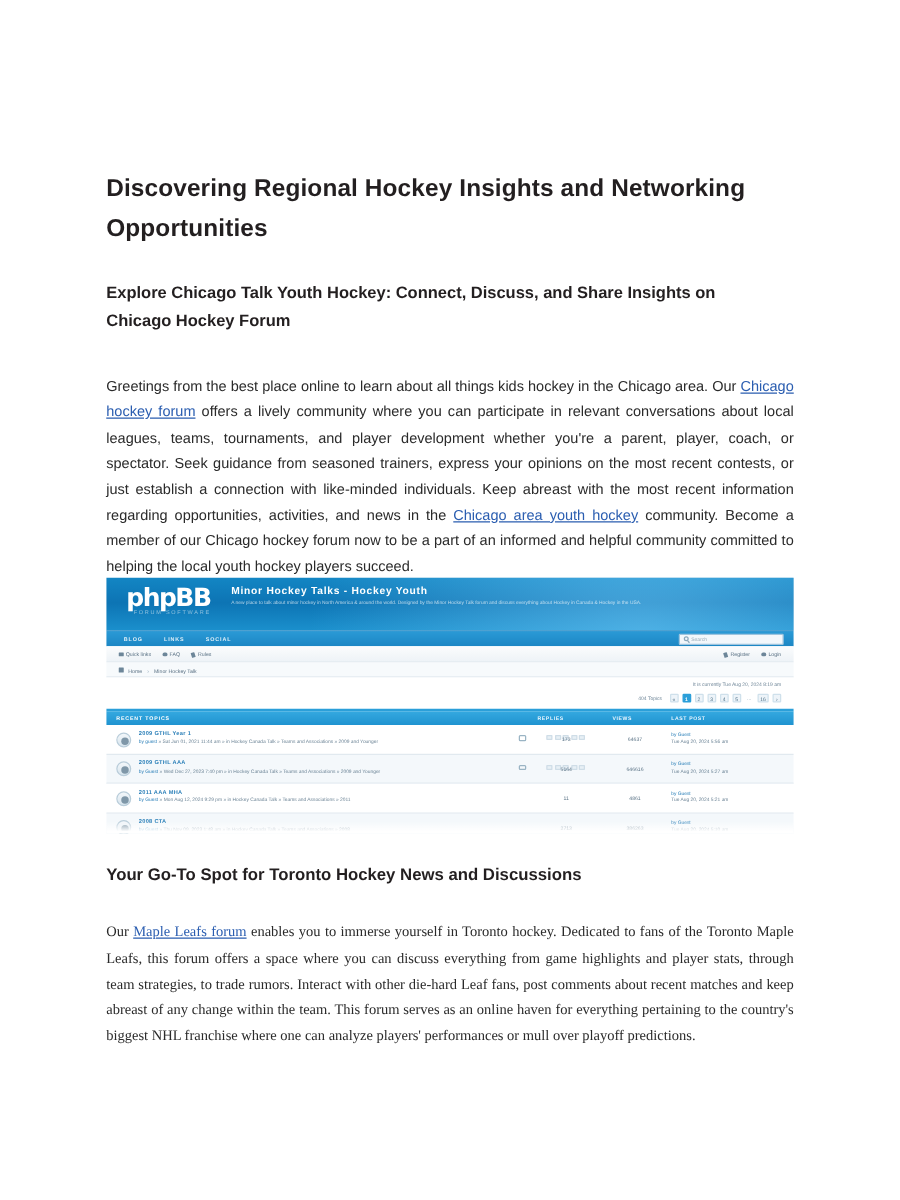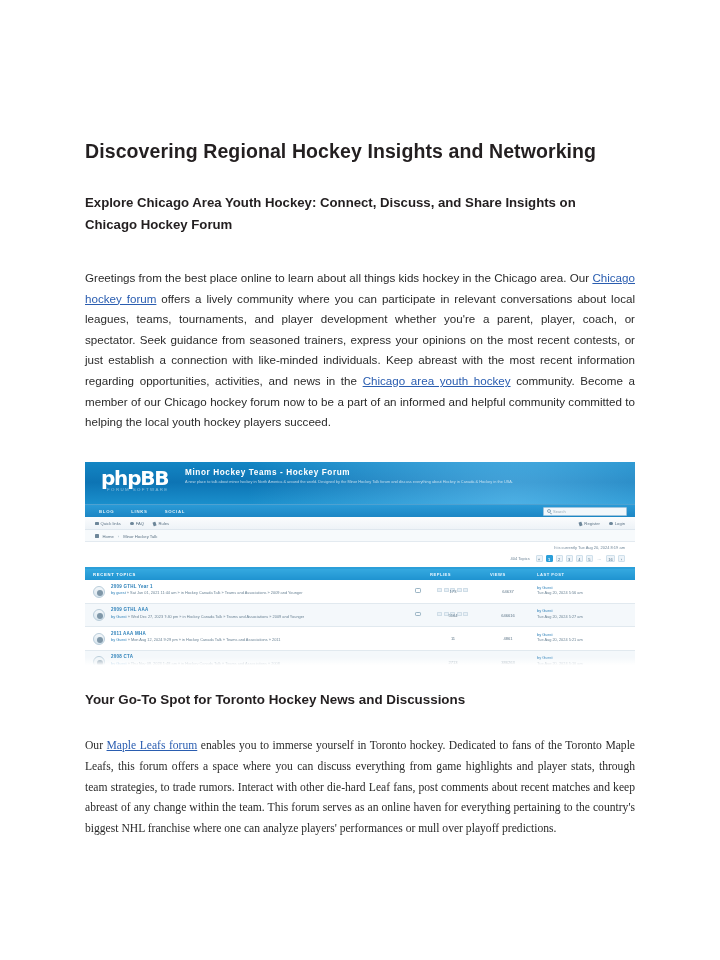--- a/index.html
+++ b/index.html
@@ -299,38 +299,39 @@
 </style>
 </head>
 <body>
 
 <div class="page">
 
   <div class="content">
 
     <h1 class="doc-title">
       <span class="ln stretch">Discovering Regional Hockey Insights and Networking</span>
+      <span class="ln">Opportunities</span>
     </h1>
 
     <h2 class="doc-sub">
-      <span class="ln stretch">Explore Chicago Area Youth Hockey: Connect, Discuss, and Share Insights on</span>
+      <span class="ln stretch">Explore Chicago Talk Youth Hockey: Connect, Discuss, and Share Insights on</span>
       <span class="ln">Chicago Hockey Forum</span>
     </h2>
 
     <p class="body-text"><span>Greetings from the best place online to learn about all things kids hockey in the Chicago area. Our </span><a class="doclink" href="#">Chicago hockey forum</a><span> offers a lively community where you can participate in relevant conversations about local leagues, teams, tournaments, and player development whether you're a parent, player, coach, or spectator. Seek guidance from seasoned trainers, express your opinions on the most recent contests, or just establish a connection with like-minded individuals. Keep abreast with the most recent information regarding opportunities, activities, and news in the </span><a class="doclink" href="#">Chicago area youth hockey</a><span> community. Become a member of our Chicago hockey forum now to be a part of an informed and helpful community committed to helping the local youth hockey players succeed.</span></p>
 
   </div>
 
   <div class="shot">
     <div class="shot-inner">
 
       <div class="pb-header">
         <div class="pb-logo">phpBB</div>
         <div class="pb-logo-sub">FORUM SOFTWARE</div>
-        <div class="pb-sitename">Minor Hockey Teams - Hockey Forum</div>
+        <div class="pb-sitename">Minor Hockey Talks - Hockey Youth</div>
         <div class="pb-sitedesc">A new place to talk about minor hockey in North America &amp; around the world. Designed by the Minor Hockey Talk forum and discuss everything about Hockey in Canada &amp; Hockey in the USA.</div>
       </div>
 
       <div class="pb-navtop">
         <ul>
           <li>BLOG</li>
           <li>LINKS</li>
           <li>SOCIAL</li>
         </ul>
         <div class="pb-search">

